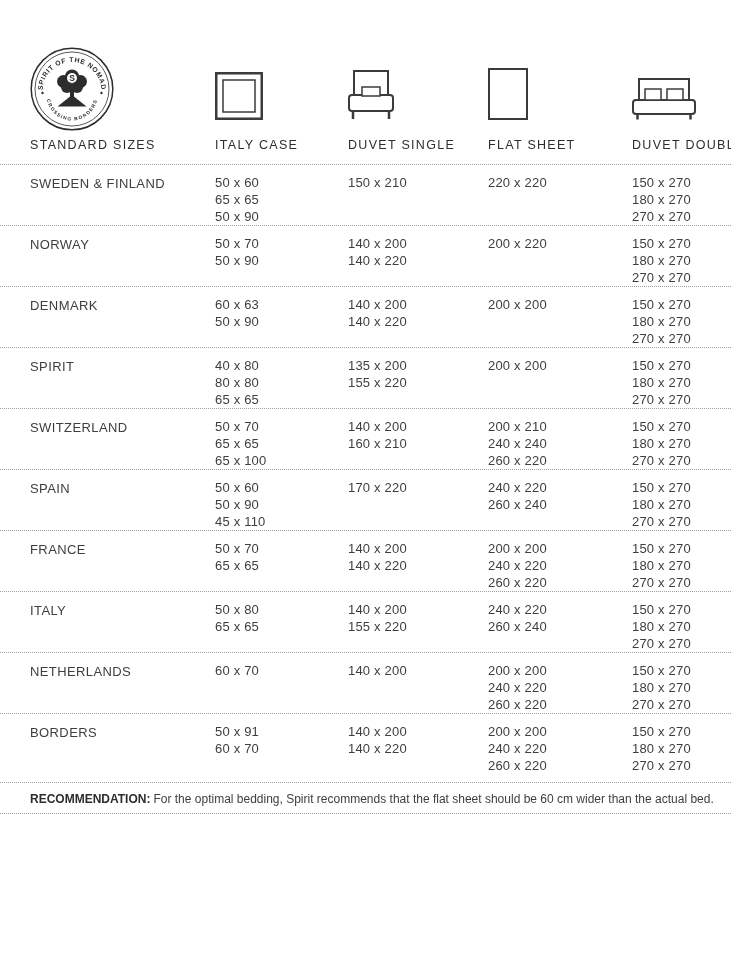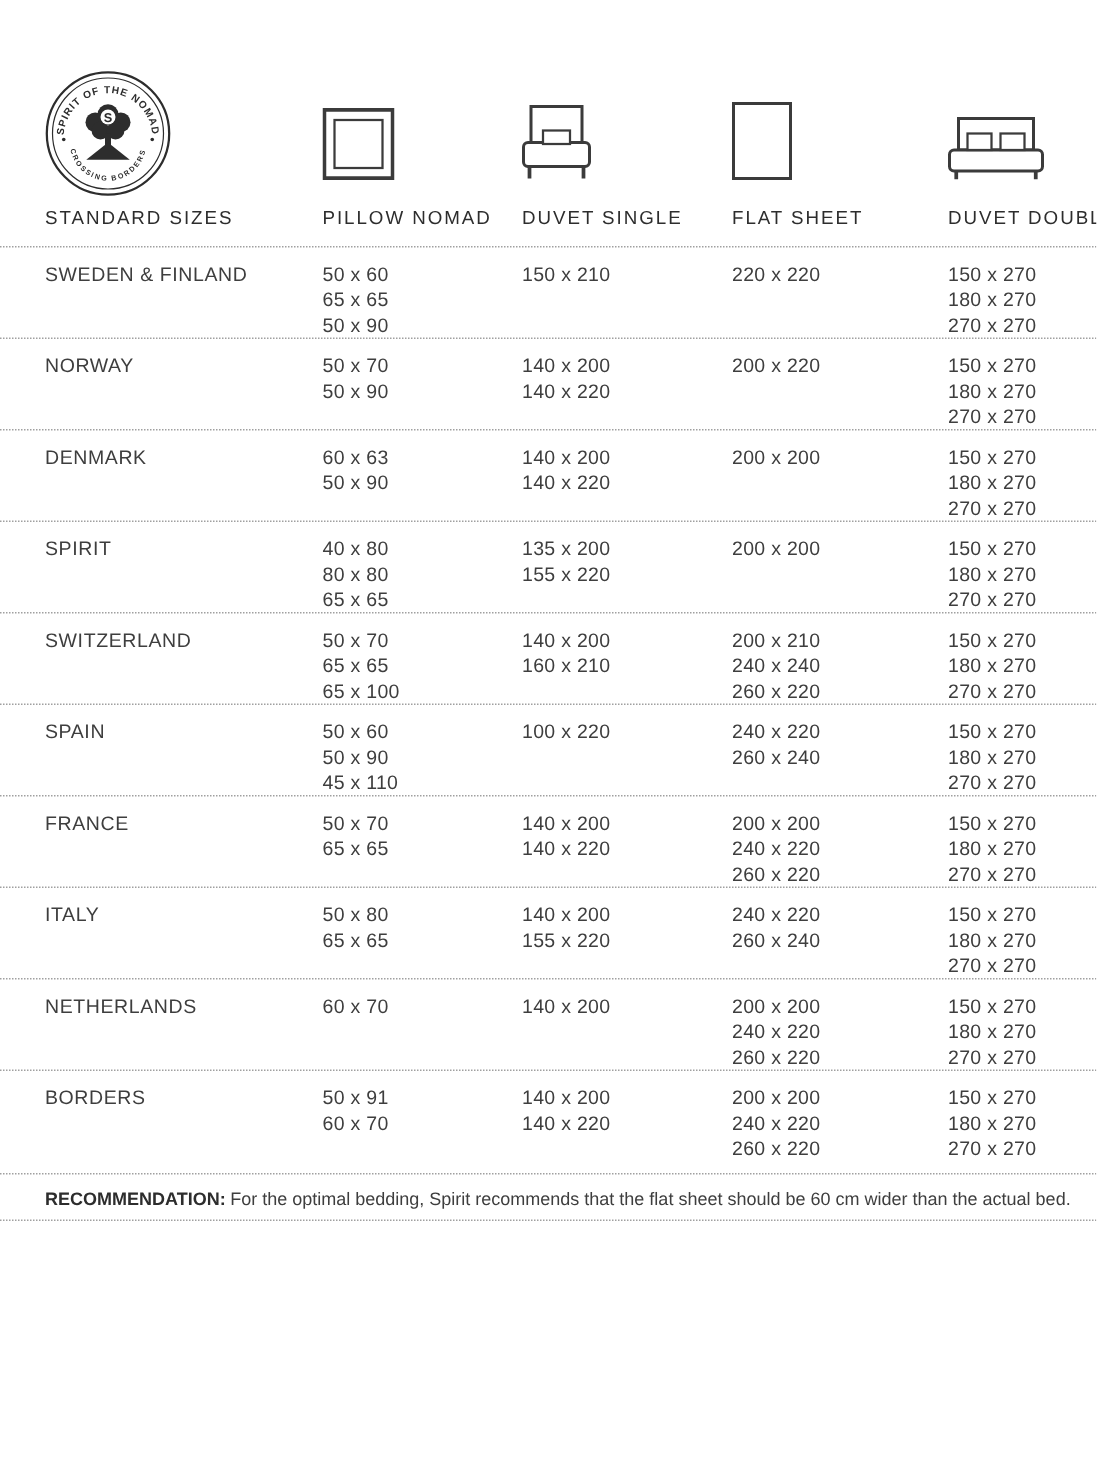--- a/index.html
+++ b/index.html
@@ -112,21 +112,21 @@
       <div class="col-label">STANDARD SIZES</div>
     </div>
 
     <div class="hcell">
       <div class="icon-box">
         <svg width="48" height="48" viewBox="0 0 48 48">
           <rect x="1.25" y="1.25" width="45.5" height="45.5" fill="none" stroke="#3b3b3b" stroke-width="2.5"></rect>
           <rect x="8" y="8" width="32" height="32" fill="none" stroke="#3b3b3b" stroke-width="1.5"></rect>
         </svg>
       </div>
-      <div class="col-label">PILLOW NOMAD</div>
+      <div class="col-label">ITALY CASE</div>
     </div>
 
     <div class="hcell">
       <div class="icon-box">
         <svg width="46" height="50" viewBox="0 0 46 50">
           <rect x="6" y="1" width="34" height="24" fill="none" stroke="#3b3b3b" stroke-width="2"></rect>
           <rect x="1" y="25" width="44" height="16" rx="3" fill="#ffffff" stroke="#3b3b3b" stroke-width="2"></rect>
           <rect x="14" y="17" width="18" height="9" fill="#ffffff" stroke="#3b3b3b" stroke-width="1.5"></rect>
           <line x1="5" y1="41" x2="5" y2="49" stroke="#3b3b3b" stroke-width="2.5"></line>
           <line x1="41" y1="41" x2="41" y2="49" stroke="#3b3b3b" stroke-width="2.5"></line>
@@ -278,21 +278,21 @@
   <div class="size-row">
     <div class="cell country">
       <span class="country-name">SPAIN</span>
     </div>
     <div class="cell">
           <div class="size-value">50 x 60</div>
           <div class="size-value">50 x 90</div>
           <div class="size-value">45 x 110</div>
         </div>
     <div class="cell">
-          <div class="size-value">100 x 220</div>
+          <div class="size-value">170 x 220</div>
         </div>
     <div class="cell">
           <div class="size-value">240 x 220</div>
           <div class="size-value">260 x 240</div>
         </div>
     <div class="cell">
           <div class="size-value">150 x 270</div>
           <div class="size-value">180 x 270</div>
           <div class="size-value">270 x 270</div>
         </div>

